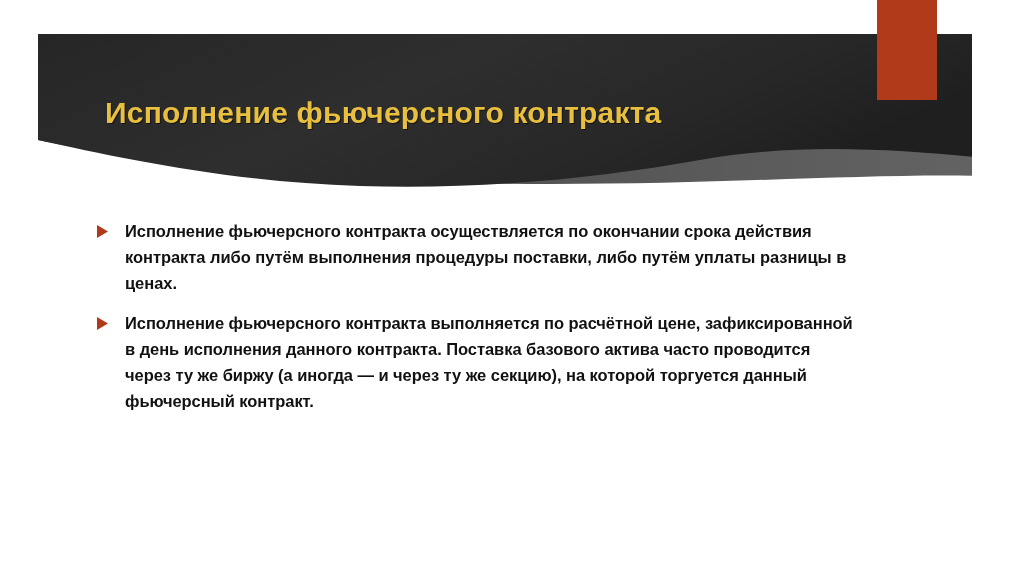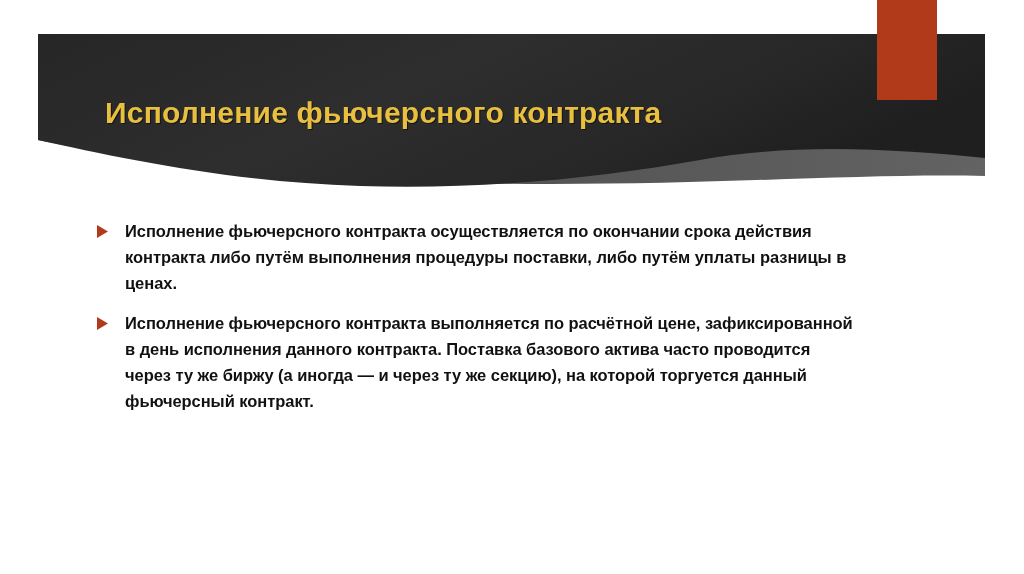--- a/index.html
+++ b/index.html
@@ -7,21 +7,20 @@
     padding: 0;
     background: #ffffff;
   }
   #slide {
     position: relative;
     width: 972px;
     height: 574px;
     background: #ffffff;
     overflow: hidden;
     font-family: "Liberation Sans", sans-serif;
-    padding-left: 42px;
   }
 
   
   #header-banner {
     position: absolute;
     left: 0;
     top: 0;
     width: 1024px;
     height: 200px;
   }

